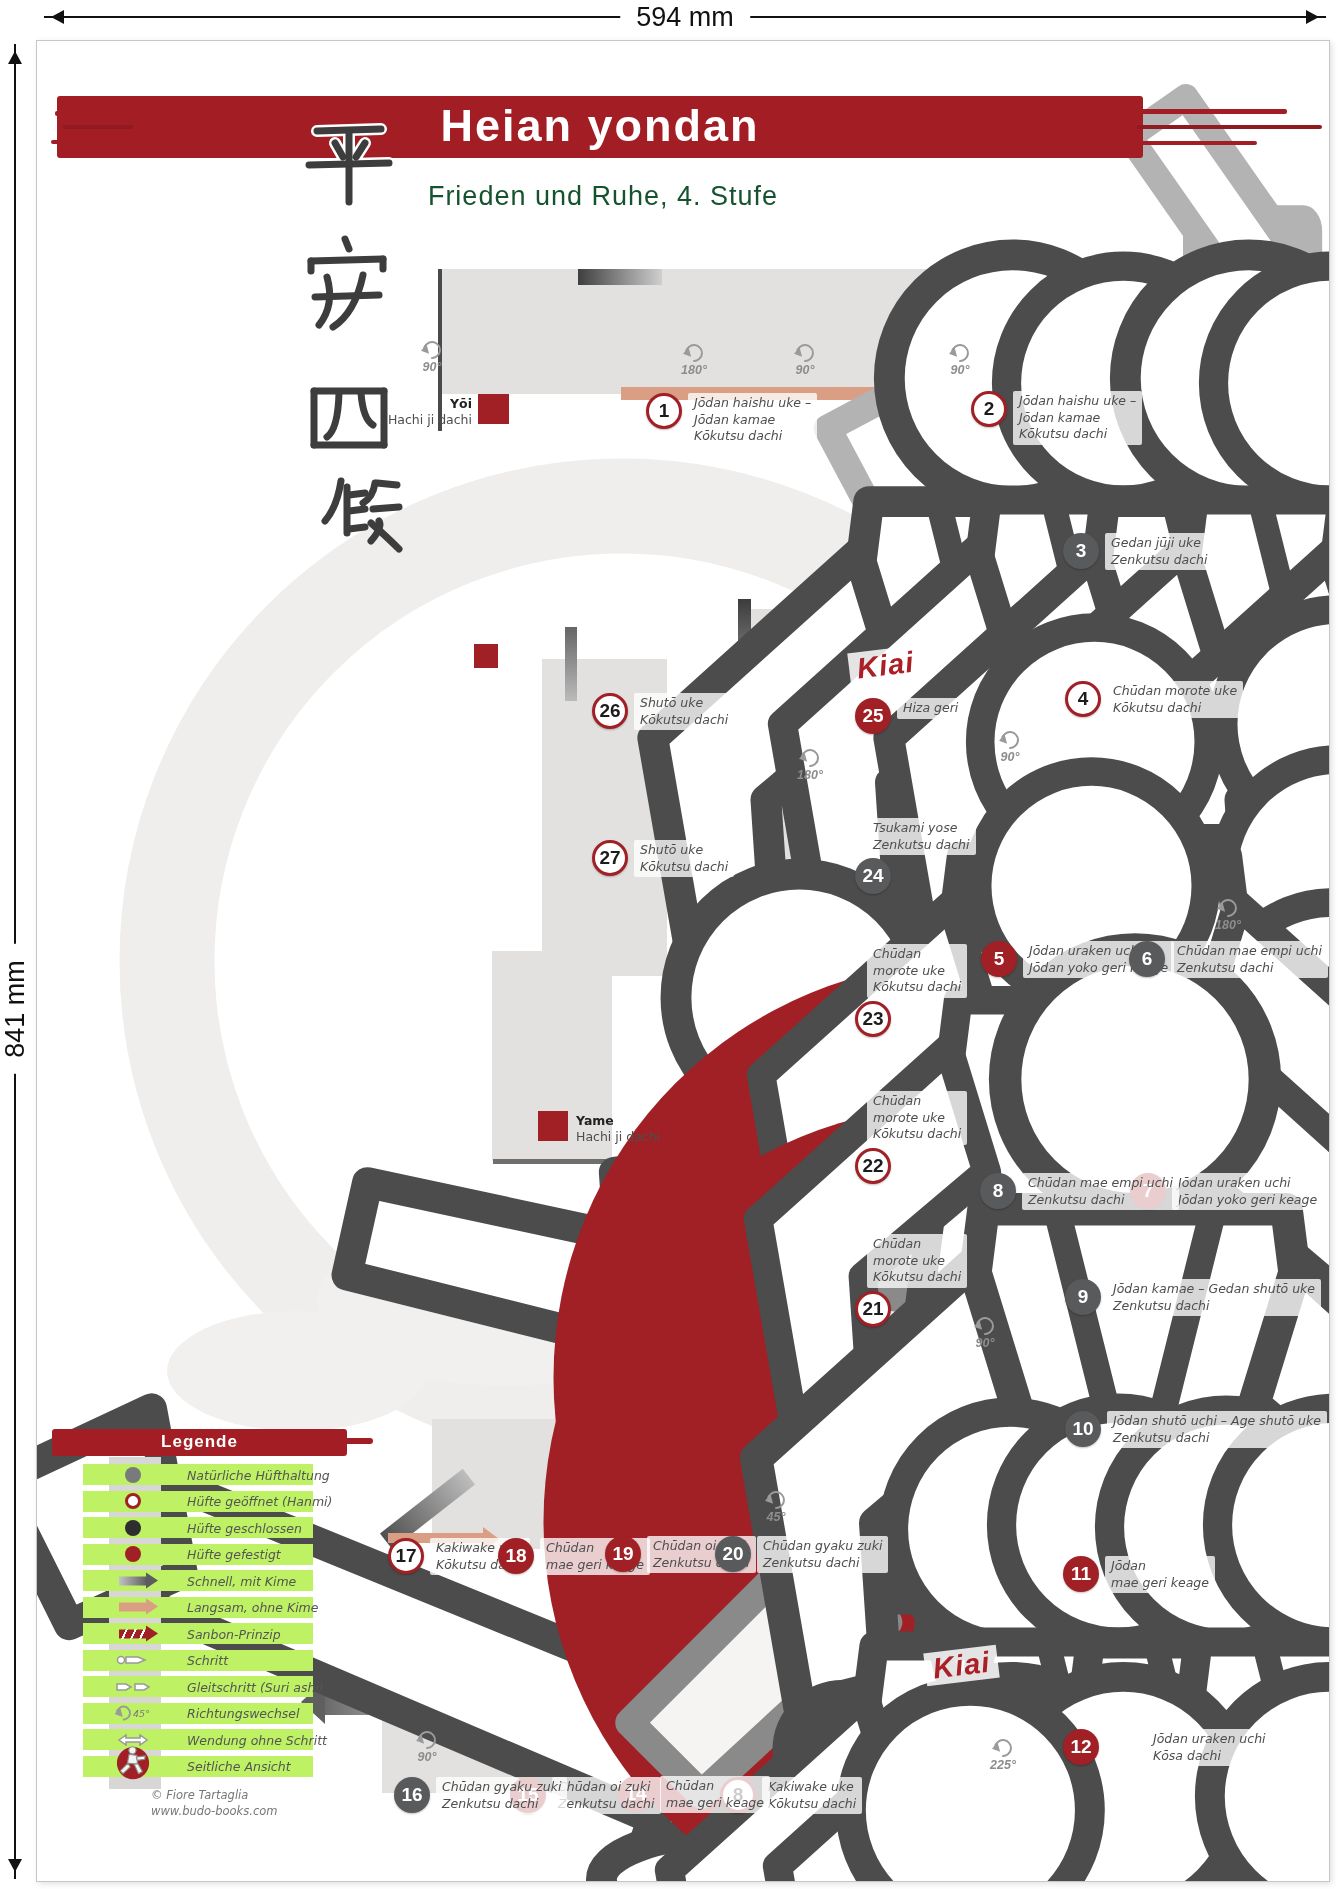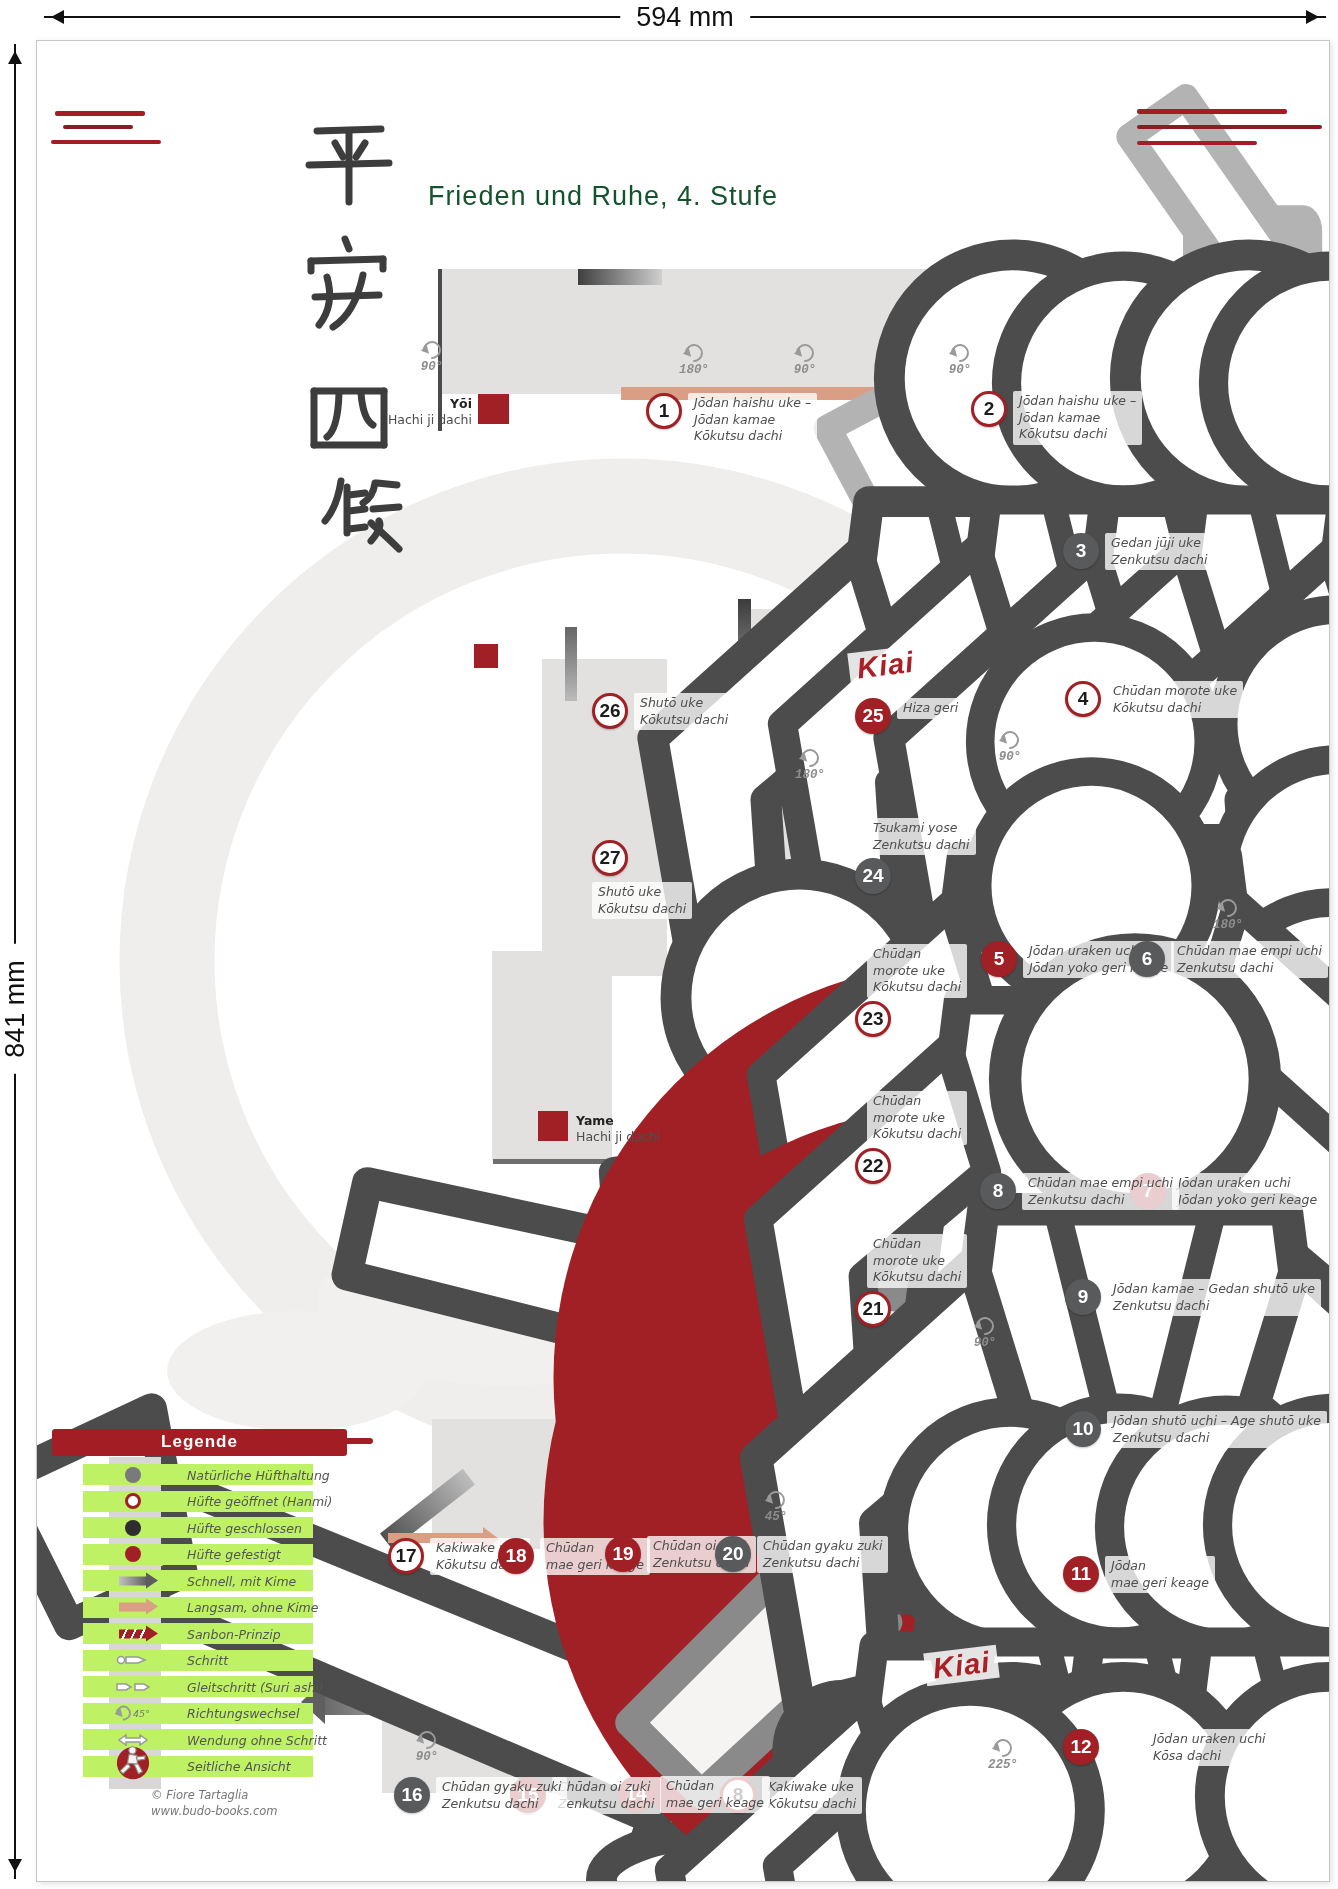--- a/index.html
+++ b/index.html
@@ -43,21 +43,21 @@
   .step.above{flex-direction:column-reverse;gap:3px;}
   .step.above .badge{margin-left:2px;}
   .step.above .cap{margin-left:14px;}
   
   .kiai{position:absolute;z-index:32;font-weight:bold;font-style:italic;font-size:29px;color:#ab1f26;
        background:rgba(255,255,255,.85);padding:0 8px;transform:rotate(-7deg);letter-spacing:1px;}
   .rot{position:absolute;z-index:31;width:46px;text-align:center;}
   .roticon{width:14px;height:14px;border:2.5px solid #9a9a9a;border-left-color:transparent;border-radius:50%;
        transform:rotate(-40deg);margin:0 auto 1px;position:relative;}
   .roticon::after{content:'';position:absolute;left:-7px;top:-4px;border:5px solid transparent;border-right:7px solid #9a9a9a;transform:rotate(25deg);}
-  .rot .lbl{font-family:Liberation Mono, monospace;font-style:italic;font-weight:bold;font-size:12.5px;color:#8d8d8d;}
+  .rot .lbl{font-family:Liberation Sans, sans-serif;font-style:italic;font-weight:bold;font-size:12.5px;color:#8d8d8d;}
   .sqmark{position:absolute;background:#a02025;z-index:6;}
   .startlbl,.endlbl{position:absolute;z-index:30;font-family:"DejaVu Sans",sans-serif;font-size:12.5px;color:#4e4e4e;line-height:1.3;}
   .startlbl{text-align:right;} .startlbl b,.endlbl b{font-style:normal;color:#222;}
   
   .gdown{position:absolute;z-index:2;}
   .gdown .body{width:30px;background:linear-gradient(to bottom,#474747,#c9c9c9);margin:0 auto;}
   .gdown .head{border:31px solid transparent;border-top:34px solid #a9a9a9;border-bottom:0;width:0;margin-top:-1px;}
   .gleft{position:absolute;z-index:2;height:26px;background:linear-gradient(to left,#cfcfcf,#6a6a6a);}
   .gleft::before{content:'';position:absolute;left:-24px;top:-9px;border:22px solid transparent;border-right:24px solid #5f5f5f;border-left:0;}
   .gdiag{position:absolute;z-index:2;height:20px;background:linear-gradient(to right,#bdbdbd,#4f4f4f);transform:rotate(142deg);}
@@ -148,20 +148,23 @@
       <div class="body" style="height:165px;"></div>
       <div class="head"></div>
     </div>
   <div class="gleft" style="left:288px;top:1648px;width:130px;"></div>
   <div class="gdiag" style="left:338px;top:1458px;width:105px;"></div>
   <div class="salmon r" style="left:584px;top:346px;width:330px;"></div>
   <div class="salmon l" style="left:640px;top:1732px;width:170px;"></div>
   <div class="salmon r" style="left:351px;top:1492px;width:95px;height:10px;"></div>
   <div class="sanbon" style="left:812px;top:888px;height:472px;"></div>
 
+  <div class="banner">
+    <span class="t">Heian yondan</span>
+  </div>
   <div class="streak" style="left:18px;top:70px;width:90px;height:5px;"></div>
   <div class="streak" style="left:26px;top:84px;width:70px;height:4px;background:#8f1a1f;"></div>
   <div class="streak" style="left:14px;top:99px;width:110px;height:4px;"></div>
   <div class="streak" style="left:1100px;top:68px;width:150px;height:5px;"></div>
   <div class="streak" style="left:1100px;top:84px;width:185px;height:4px;background:#8f1a1f;"></div>
   <div class="streak" style="left:1100px;top:100px;width:120px;height:4px;"></div>
   <div class="subtitle">Frieden und Ruhe, 4. Stufe</div>
 
   <svg id="kanji" width="120" height="520" viewBox="0 0 120 520">
     <g fill="none" stroke-linecap="round" stroke-linejoin="round">
@@ -562,21 +565,21 @@
         <div>Hiza geri</div>
       </div>
   </div>
   <div class="step" style="left:555px;top:652px;">
     <div class="badge" data-style="outline">26</div>
     <div class="cap">
         <div>Shutō uke</div>
         <div>Kōkutsu dachi</div>
       </div>
   </div>
-  <div class="step" style="left:555px;top:799px;flex-direction:column;">
+  <div class="step" style="left:555px;top:799px;">
     <div class="badge" data-style="outline">27</div>
     <div class="cap">
         <div>Shutō uke</div>
         <div>Kōkutsu dachi</div>
       </div>
   </div>
 
   <div id="legend">
     <div class="ltitle">Legende</div>
     <div class="icol"></div>

